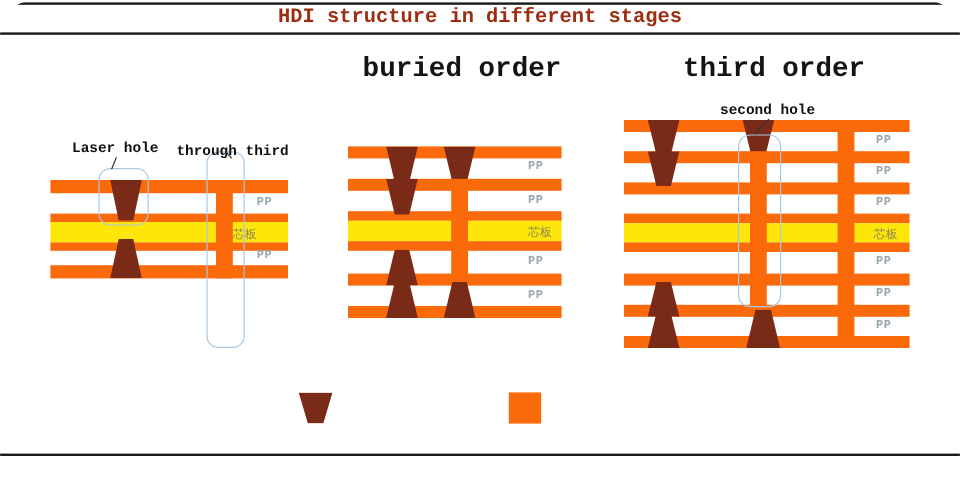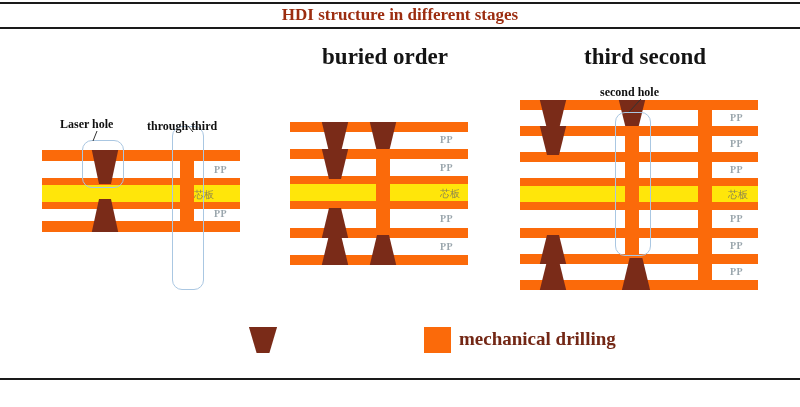--- a/index.html
+++ b/index.html
@@ -1,18 +1,19 @@
 <!DOCTYPE html>
 <html style="--title_text: #9c2d10; --copper: #fb6a0a; --core: #ffe60a; --laser_via: #7a2b18; --outline: #aac7e2; --pp_text: #9aa6ad; --core_text: #8d8450; --legend_text: #732715; --rule: #1a1a1a;"><head>
 <meta charset="utf-8">
 <style>
   html,body{margin:0;padding:0;background:#ffffff;}
   .canvas{
     position:relative;width:800px;height:407px;background:#ffffff;overflow:hidden;
-    font-family:Liberation Serif, serif;
+    font-family:Liberation Mono, monospace;
+    border-radius:29px;
   }
   .hline{position:absolute;left:0;width:100%;height:2px;background:var(--rule,#1a1a1a);}
   .page-title{
     position:absolute;top:5px;left:0;width:800px;text-align:center;
     font-size:17px;font-weight:bold;color:var(--title_text,#9c2d10);
   }
   .sec-title{position:absolute;font-size:23px;font-weight:bold;color:#141414;text-align:center;white-space:nowrap;}
   .stack{position:absolute;}
   .layer{position:absolute;left:0;width:100%;background:var(--copper,#fb6a0a);}
   .core-layer{position:absolute;left:0;width:100%;background:var(--core,#ffe60a);}
@@ -31,21 +32,21 @@
 <body>
 
 <div class="canvas">
 
   <div class="hline" style="top:2px"></div>
   <div class="page-title">HDI structure in different stages</div>
   <div class="hline" style="top:27px"></div>
   <div class="hline" style="top:378px"></div>
 
   <div class="sec-title" style="left:290px;top:44px;width:190px">buried order</div>
-  <div class="sec-title" style="left:550px;top:44px;width:190px">third second</div>
+  <div class="sec-title" style="left:550px;top:44px;width:190px">third order</div>
 
   <div class="stack" style="left:42px;top:150px;width:198px;height:92px">
     <div class="layer" style="top:0;height:11px"></div>
     <div class="pp" style="top:14px;left:172px">PP</div>
     <div class="layer" style="top:28px;height:7px"></div>
     <div class="core-layer" style="top:35px;height:17px"></div>
     <div class="core-txt" style="top:38px;left:152px">芯板</div>
     <div class="layer" style="top:52px;height:7px"></div>
     <div class="pp" style="top:58px;left:172px">PP</div>
     <div class="layer" style="top:71px;height:11px"></div>
@@ -112,15 +113,14 @@
   <div class="lbl" style="left:600px;top:85px">second hole</div>
 
   <svg style="position:absolute;left:0;top:0;width:800px;height:407px;pointer-events:none">
     <line x1="97" y1="131" x2="93" y2="141" stroke="#333" stroke-width="1"></line>
     <line x1="193" y1="132" x2="188" y2="126" stroke="#333" stroke-width="1"></line>
     <line x1="641" y1="99" x2="629" y2="112" stroke="#333" stroke-width="1"></line>
   </svg>
 
   <div class="trap trap-down" style="left:247px;top:327px;width:32px;height:26px"></div>
   <div class="legend-icon-sq" style="left:424px;top:327px;width:27px;height:26px"></div>
-  <div class="legend-lbl" style="left:459px;top:328px">mechanical drilling</div>
 
 </div>
 
 </body></html>

